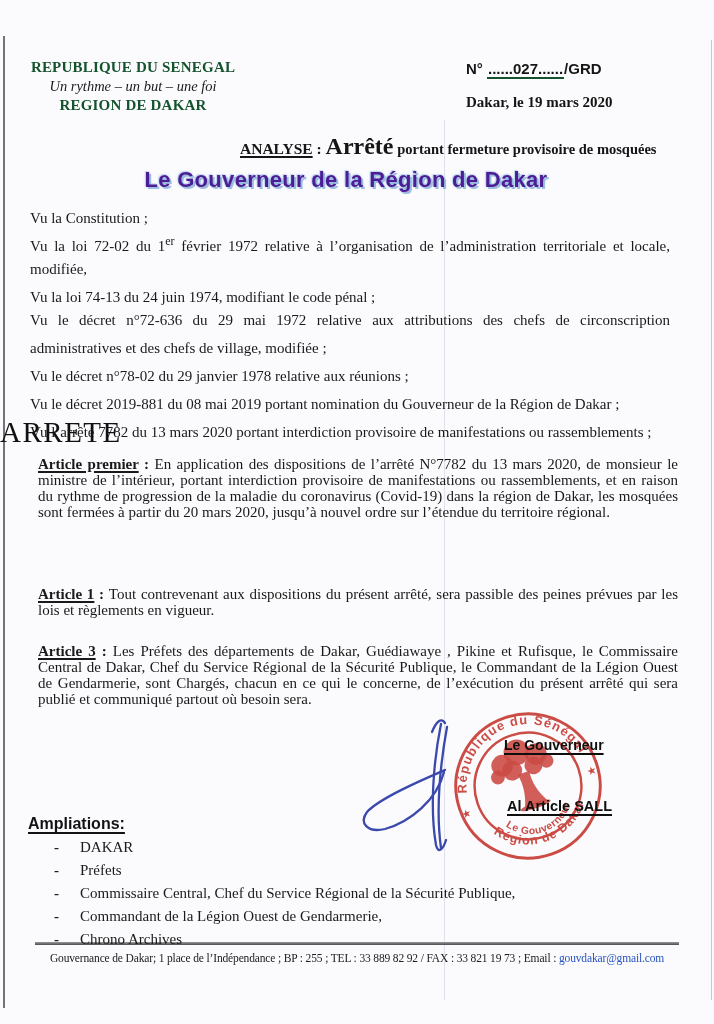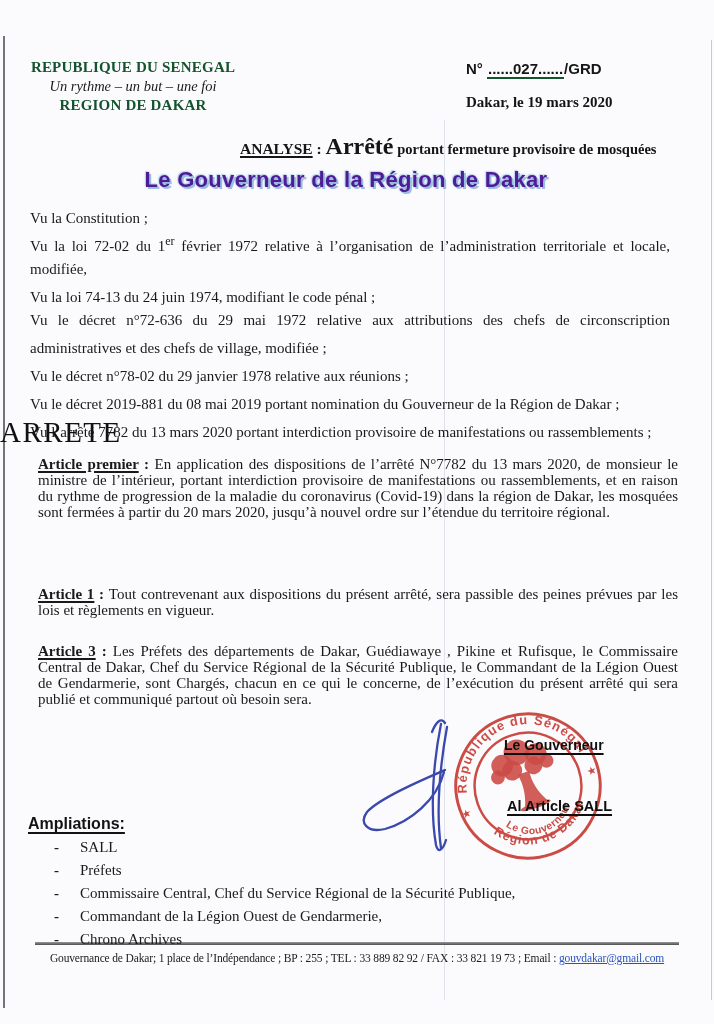--- a/index.html
+++ b/index.html
@@ -81,21 +81,21 @@
   }
   .amp-list { list-style:none; margin-top:5px; }
   .amp-item { position:relative; padding-left:52px; font-size:15px; line-height:18px; margin-bottom:5px; color:#1a1a1a; }
   .amp-item::before { content:"-"; position:absolute; left:26px; font-weight:bold; }
 
   
   .footer-rule { position:absolute; left:35px; right:35px; top:942px; height:3px;
                  background:linear-gradient(#9a9a9a, #4c4c4c); }
   .footer-text { position:absolute; left:30px; right:30px; top:952px; text-align:center;
                  font-size:11.5px; letter-spacing:-.15px; color:#202020; white-space:nowrap; }
-  .footer-text a { color:#2753c0; text-decoration:underline; cursor:pointer; }
+  .footer-text a { color:#2753c0; cursor:pointer; }
 </style>
 </head>
 <body>
 
 <div class="page">
 
   <div class="edge-left"></div>
   <div class="edge-right"></div>
   <div class="fold-line"></div>
 
@@ -178,21 +178,21 @@
       <path d="M97,68 C74,78 32,96 19,110 C11,121 19,131 37,127 C62,120 89,98 96,70"></path>
     </g>
   </svg>
 
   <div class="sig-title">Le Gouverneur</div>
   <div class="sig-name">Al Article SALL</div>
 
   <div class="ampliations">
     <div class="amp-head">Ampliations:</div>
     <ul class="amp-list">
-      <li class="amp-item">SALL</li>
+      <li class="amp-item">DAKAR</li>
       <li class="amp-item">Préfets</li>
       <li class="amp-item">Commissaire Central, Chef du Service Régional de la Sécurité Publique,</li>
       <li class="amp-item">Commandant de la Légion Ouest de Gendarmerie,</li>
       <li class="amp-item">Chrono Archives</li>
     </ul>
   </div>
 
   <div class="footer-rule"></div>
   <div class="footer-text">
     <span>Gouvernance de Dakar; 1 place de l’Indépendance ; BP : 255 ; TEL : 33 889 82 92 / FAX : 33 821 19 73 ; Email : </span><a>gouvdakar@gmail.com</a>

